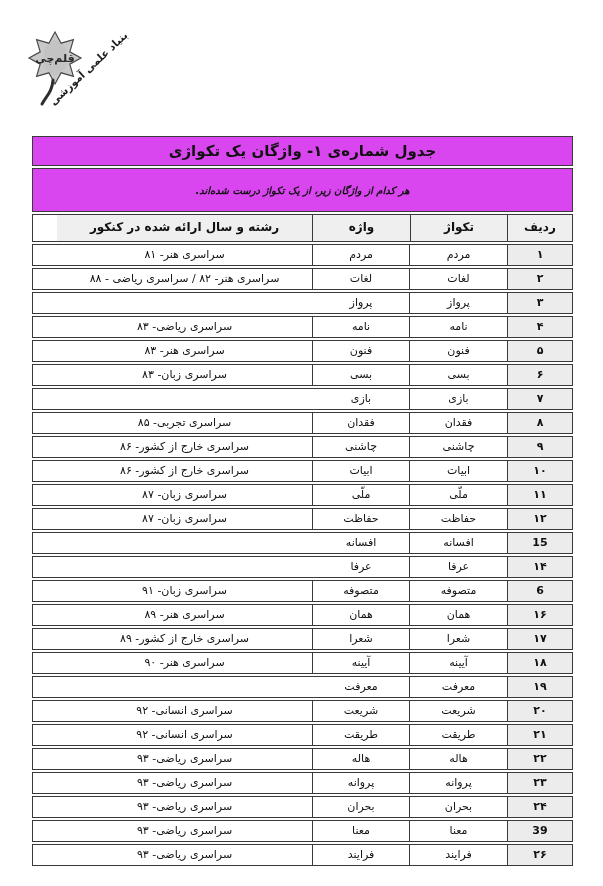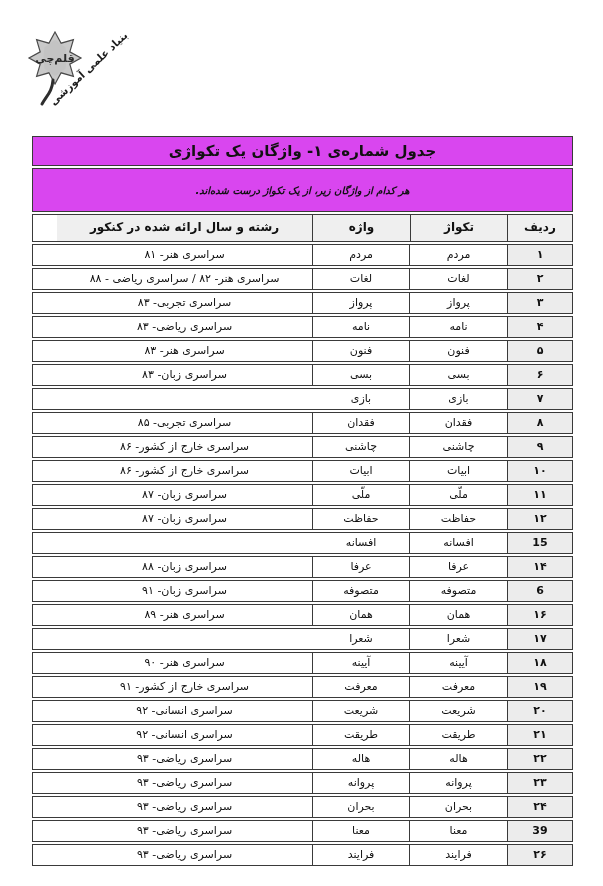--- a/index.html
+++ b/index.html
@@ -81,21 +81,20 @@
     <div class="cell c-no">۲</div>
     <div class="cell c-word">لغات</div>
     <div class="cell c-morph">لغات</div>
     <div class="cell c-exam">سراسری هنر- ۸۲ / سراسری ریاضی - ۸۸</div>
   </div>
 
   <div class="trow drow">
     <div class="cell c-no">۳</div>
     <div class="cell c-word">پرواز</div>
     <div class="cell c-morph">پرواز</div>
-    <div class="cell c-exam">سراسری تجربی- ۸۳</div>
   </div>
 
   <div class="trow drow">
     <div class="cell c-no">۴</div>
     <div class="cell c-word">نامه</div>
     <div class="cell c-morph">نامه</div>
     <div class="cell c-exam">سراسری ریاضی- ۸۳</div>
   </div>
 
   <div class="trow drow">
@@ -156,55 +155,54 @@
   <div class="trow drow">
     <div class="cell c-no">15</div>
     <div class="cell c-word">افسانه</div>
     <div class="cell c-morph">افسانه</div>
   </div>
 
   <div class="trow drow">
     <div class="cell c-no">۱۴</div>
     <div class="cell c-word">عرفا</div>
     <div class="cell c-morph">عرفا</div>
-    <div class="cell c-exam">سراسری زبان- ۸۸</div>
   </div>
 
   <div class="trow drow">
     <div class="cell c-no">6</div>
     <div class="cell c-word">متصوفه</div>
     <div class="cell c-morph">متصوفه</div>
     <div class="cell c-exam">سراسری زبان- ۹۱</div>
   </div>
 
   <div class="trow drow">
     <div class="cell c-no">۱۶</div>
     <div class="cell c-word">همان</div>
     <div class="cell c-morph">همان</div>
     <div class="cell c-exam">سراسری هنر- ۸۹</div>
   </div>
 
   <div class="trow drow">
     <div class="cell c-no">۱۷</div>
     <div class="cell c-word">شعرا</div>
     <div class="cell c-morph">شعرا</div>
+    <div class="cell c-exam">سراسری خارج از کشور- ۸۹</div>
   </div>
 
   <div class="trow drow">
     <div class="cell c-no">۱۸</div>
     <div class="cell c-word">آیینه</div>
     <div class="cell c-morph">آیینه</div>
     <div class="cell c-exam">سراسری هنر- ۹۰</div>
   </div>
 
   <div class="trow drow">
     <div class="cell c-no">۱۹</div>
     <div class="cell c-word">معرفت</div>
     <div class="cell c-morph">معرفت</div>
-    <div class="cell c-exam">سراسری خارج از کشور- ۹۱</div>
   </div>
 
   <div class="trow drow">
     <div class="cell c-no">۲۰</div>
     <div class="cell c-word">شریعت</div>
     <div class="cell c-morph">شریعت</div>
     <div class="cell c-exam">سراسری انسانی- ۹۲</div>
   </div>
 
   <div class="trow drow">

